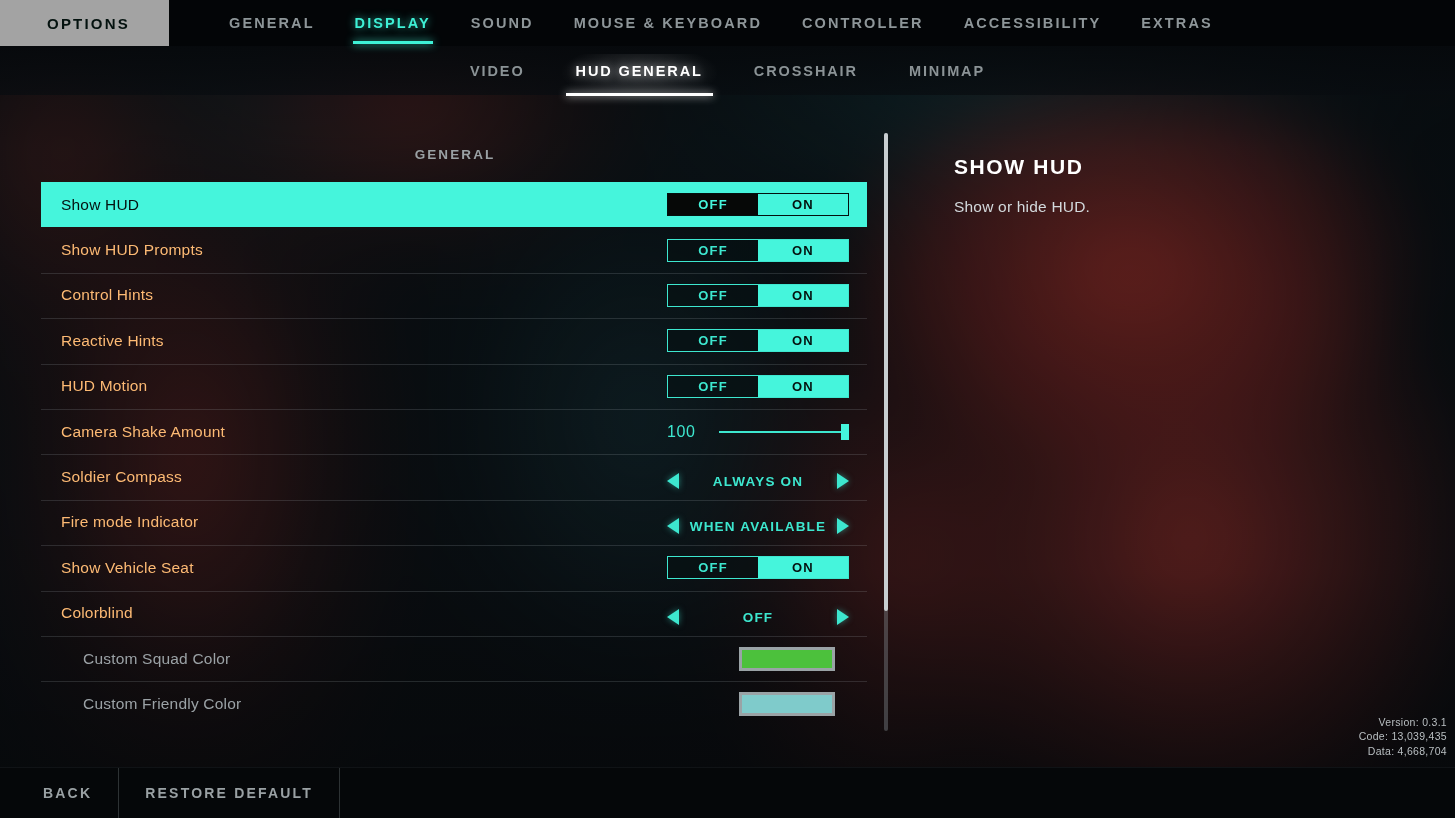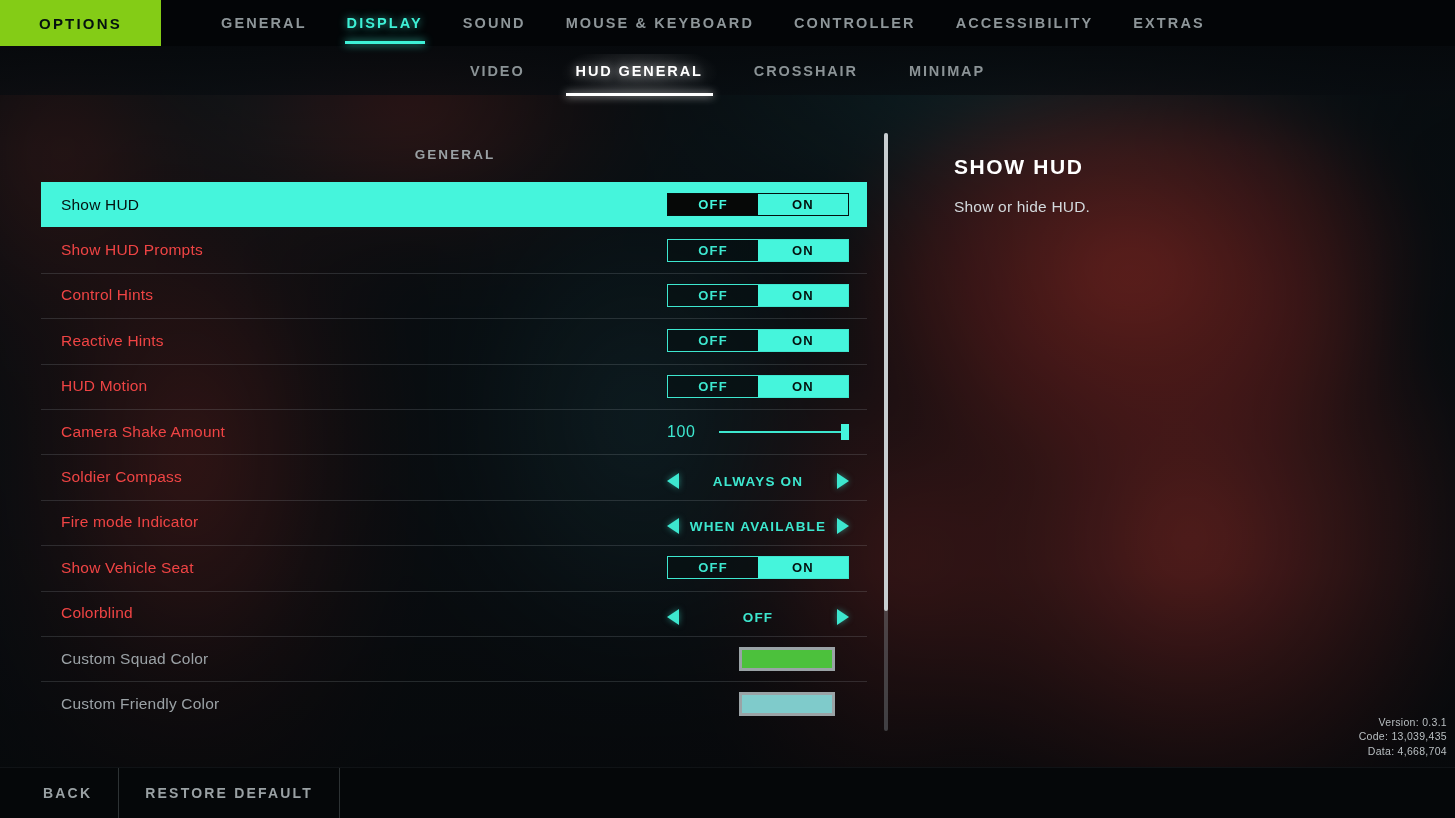--- a/index.html
+++ b/index.html
@@ -57,28 +57,29 @@
     position: absolute;
     left: 0; top: 0;
     width: 1455px; height: 46px;
     background: #030507;
     display: flex;
     align-items: stretch;
     z-index: 20;
   }
   .options-badge {
     width: 161px;
-    background: #84cc16;
+    background: #a3a3a3;
     color: #04120f;
     display: flex;
     align-items: center;
     justify-content: center;
     font-size: 15px;
     font-weight: 700;
     letter-spacing: 2.2px;
+    padding-left: 8px;
   }
   .nav-items {
     display: flex;
     align-items: stretch;
     padding-left: 40px;
   }
   .nav-item {
     position: relative;
     display: flex;
     align-items: center;
@@ -179,26 +180,26 @@
     left: 0; right: 0; top: 0;
     height: 1px;
     background: rgba(190,205,210,0.16);
   }
   .row.selected {
     background: #45f5dc;
   }
   .row.selected + .row::before { background: transparent; }
   .row-label {
     font-size: 15.5px;
-    color: #ef4444;
+    color: #fdba74;
     letter-spacing: 0.2px;
     white-space: nowrap;
   }
   .row.selected .row-label { color: #04110f; font-weight: 400; }
-  .row.dimmed .row-label { color: #9ba2a6; }
+  .row.dimmed .row-label { color: #9ba2a6; margin-left: 22px; }
   .row-control {
     position: absolute;
     right: 18px;
     top: 0; bottom: 0;
     display: flex;
     align-items: center;
   }
 
   
   .toggle {

